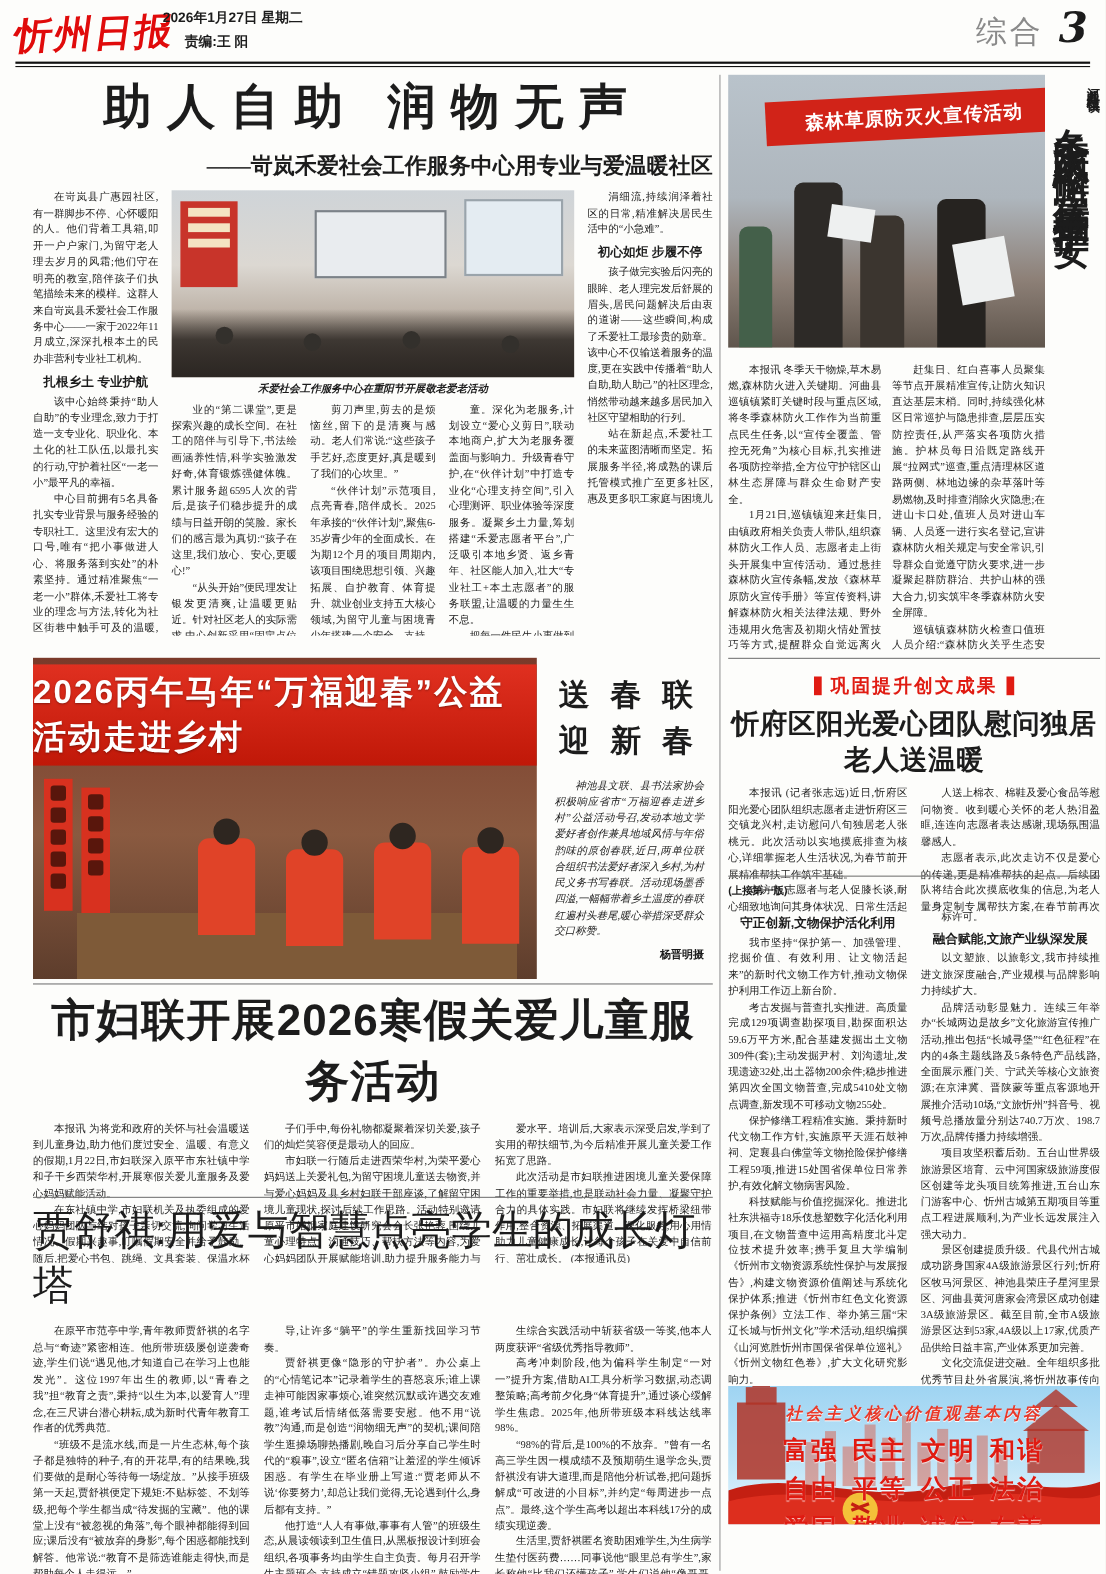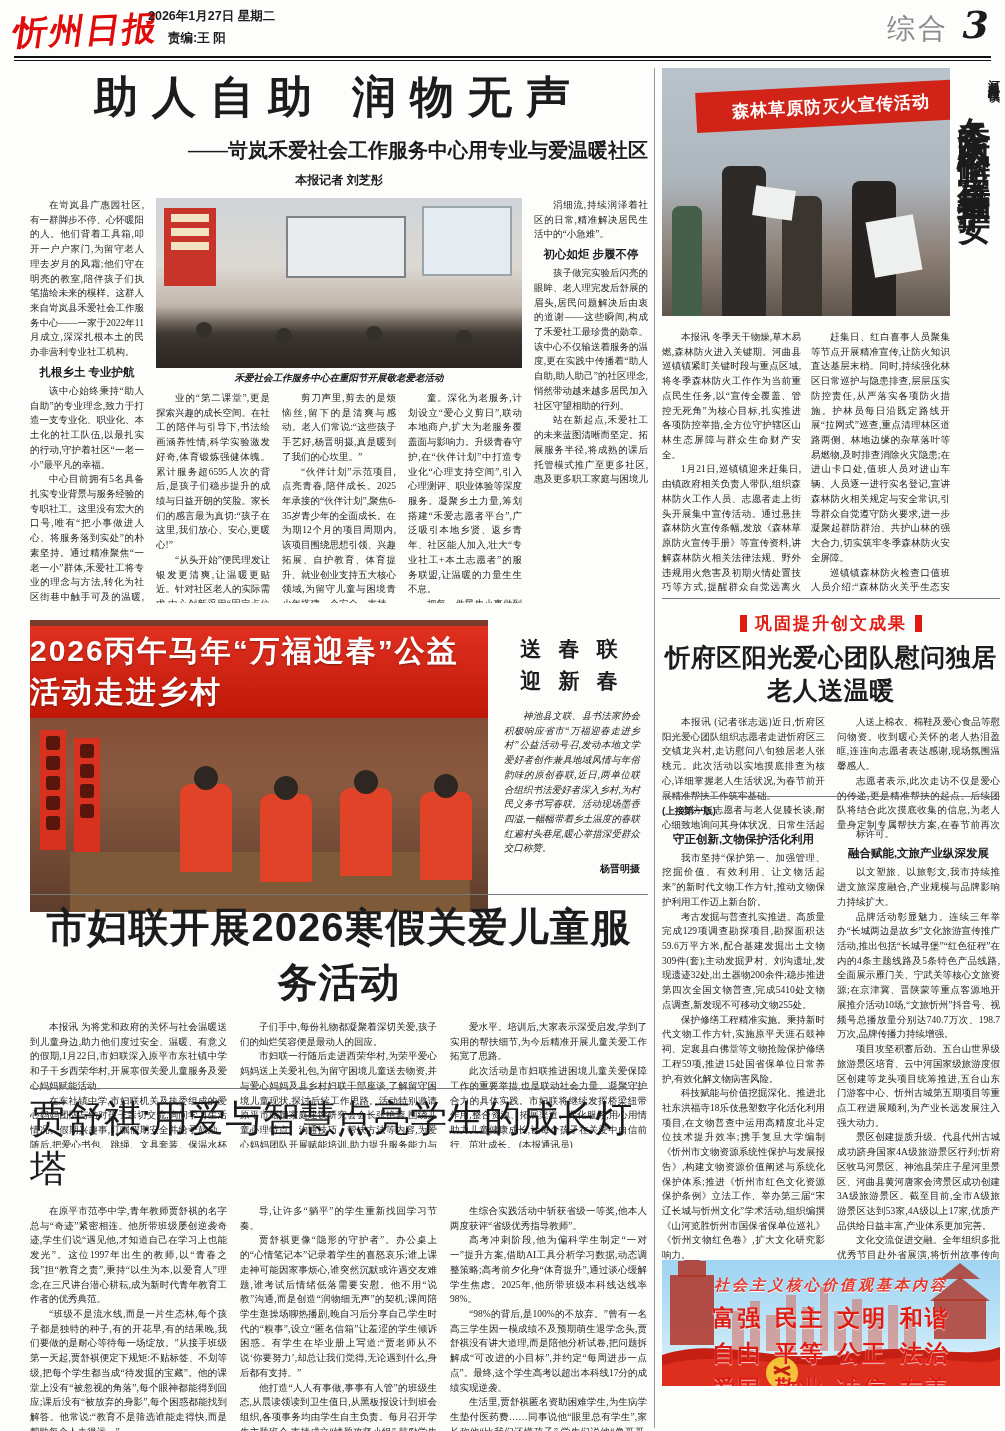--- a/index.html
+++ b/index.html
@@ -35,30 +35,30 @@
   .photo1 .wallposter { position:absolute; left:8px; top:10px; width:52px; height:78px; background:#c8342a; }
   .photo1 .wallposter i { display:block; margin:6px auto 0; width:38px; height:8px; background:#f4e3c2; }
   .photo1 .screen { position:absolute; left:130px; top:18px; width:120px; height:62px; background:#e9ecef; border:2px solid #7c8288; }
   .photo1 .win { position:absolute; right:10px; top:8px; width:90px; height:70px; background:#e4ecf2; border:2px solid #9aa4ab; }
   .photo1 .crowd { position:absolute; left:0; bottom:0; width:100%; height:62px; background:linear-gradient(180deg,rgba(40,35,32,0) 0%,rgba(45,40,36,.85) 45%,#2c2723 100%); }
   .photo1 .head { position:absolute; bottom:30px; width:16px; height:16px; border-radius:50%; background:#33302c; }
   .pcap { text-align:center; font-size:9.5px; font-style:italic; font-weight:bold; margin:4px 0 6px; }
   .art1-inner { display:flex; gap:12px; height:212px; }
 
   
-  .spring { position:absolute; left:30px; top:620px; width:618px; height:229px; display:flex; }
+  .spring { position:absolute; left:30px; top:598px; width:618px; height:229px; display:flex; }
   .photo3 { position:relative; width:458px; height:292px; background:linear-gradient(180deg,#7a3a2a 0%,#8a5a40 55%,#5d3d2c 100%); overflow:hidden; }
   .photo3 .banner { position:absolute; left:0; top:6px; width:100%; height:92px; background:linear-gradient(180deg,#e03020,#c01808); color:#fff; font-family:"Liberation Sans",sans-serif; font-weight:900; font-size:30px; display:flex; align-items:center; justify-content:center; letter-spacing:2px; text-shadow:0 1px 2px rgba(0,0,0,.35); }
   .photo3 .couplet { position:absolute; width:26px; height:120px; background:#d8311f; top:110px; }
   .photo3 .couplet i { display:block; width:14px; height:14px; margin:6px auto 0; background:#3a1008; border-radius:3px; opacity:.8; }
   .photo3 .table { position:absolute; left:40px; bottom:0; width:400px; height:60px; background:#7e5a38; }
   .photo3 .vest { position:absolute; width:52px; height:88px; background:#e04328; border-radius:10px 10px 0 0; bottom:40px; }
   .photo3 .vest i { display:block; width:24px; height:24px; border-radius:50%; background:#2e2620; margin:-18px auto 0; }
   .spring-cap { width:160px; padding:14px 8px 0 16px; }
-  .spring-cap h3 { font-size:21px; letter-spacing:6px; text-align:center; font-family:"Liberation Serif",serif; line-height:1.5; }
+  .spring-cap h3 { font-size:28px; letter-spacing:6px; text-align:center; font-family:"Liberation Serif",serif; line-height:1.5; }
   .spring-cap .para { font-style:italic; margin-top:12px; }
   .spring-credit { text-align:right; font-size:10px; font-weight:bold; margin-top:6px; font-family:"Liberation Sans",sans-serif; }
 
   
   .artW { position:absolute; left:30px; top:900px; width:618px; height:186px; }
   .artW-title { text-align:center; font-size:40px; font-weight:900; font-family:"Liberation Sans",sans-serif; letter-spacing:1px; }
   .cols3 { display:flex; gap:13px; margin-top:10px; }
   .cols3 .col { width:197px; }
   .artT { position:absolute; left:30px; top:1094px; width:618px; height:337px; }
   .artT-title { text-align:left; font-size:37px; font-weight:400; font-family:"Liberation Sans",sans-serif; }
@@ -102,21 +102,20 @@
     <div class="hdr-date">2026年1月27日 星期二</div>
     <div class="hdr-editor">责编:王 阳</div>
     <div class="hdr-section">综合</div>
     <div class="hdr-pageno">3</div>
     <div class="hdr-rule"></div>
   </div>
 
   <div class="art1">
     <div class="art1-title">助人自助 润物无声</div>
     <div class="art1-sub">——岢岚禾爱社会工作服务中心用专业与爱温暖社区</div>
-    <div class="art1-byline">本报记者 刘芝彤</div>
     <div class="art1-body">
       <div class="art1-c col">
           <p class="para">在岢岚县广惠园社区,有一群脚步不停、心怀暖阳的人。他们背着工具箱,叩开一户户家门,为留守老人理去岁月的风霜;他们守在明亮的教室,陪伴孩子们执笔描绘未来的模样。这群人来自岢岚县禾爱社会工作服务中心——一家于2022年11月成立,深深扎根本土的民办非营利专业社工机构。</p>
           <div class="subhead">扎根乡土 专业护航</div>
           <p class="para">该中心始终秉持“助人自助”的专业理念,致力于打造一支专业化、职业化、本土化的社工队伍,以最扎实的行动,守护着社区“一老一小”最平凡的幸福。</p>
           <p class="para">中心目前拥有5名具备扎实专业背景与服务经验的专职社工。这里没有宏大的口号,唯有“把小事做进人心、将服务落到实处”的朴素坚持。通过精准聚焦“一老一小”群体,禾爱社工将专业的理念与方法,转化为社区街巷中触手可及的温暖,让支持的力量渗透到基层最细微的肌理。</p>
         </div>
       <div class="art1-mid">
         <div class="photo1">
           <div class="wallposter">
@@ -132,21 +131,21 @@
           <div class="head" style="left:210px;bottom:26px"></div>
           <div class="head" style="left:300px;bottom:22px"></div>
         </div>
         <div class="pcap">禾爱社会工作服务中心在重阳节开展敬老爱老活动</div>
         <div class="art1-inner">
           <div class="art1-c col">
               <p class="para">业的“第二课堂”,更是探索兴趣的成长空间。在社工的陪伴与引导下,书法绘画涵养性情,科学实验激发好奇,体育锻炼强健体魄。累计服务超6595人次的背后,是孩子们稳步提升的成绩与日益开朗的笑脸。家长们的感言最为真切:“孩子在这里,我们放心、安心,更暖心!”</p>
               <p class="para">“从头开始”便民理发让银发更清爽,让温暖更贴近。针对社区老人的实际需求,中心创新采用“固定点位+上门服务”模式。一楼的公益理发室常年开放,而对于行动不便的长者,社工与志愿者则携带工具,将服务送上门。357余人次的服务背后,</p>
             </div>
           <div class="art1-c col">
-              <p class="para">剪刀声里,剪去的是烦恼丝,留下的是清爽与感动。老人们常说:“这些孩子手艺好,杨晋明摄,真是暖到了我们的心坎里。”</p>
+              <p class="para">剪刀声里,剪去的是烦恼丝,留下的是清爽与感动。老人们常说:“这些孩子手艺好,态度更好,真是暖到了我们的心坎里。”</p>
               <p class="para">“伙伴计划”示范项目,点亮青春,陪伴成长。2025年承接的“伙伴计划”,聚焦6-35岁青少年的全面成长。在为期12个月的项目周期内,该项目围绕思想引领、兴趣拓展、自护教育、体育提升、就业创业支持五大核心领域,为留守儿童与困境青少年搭建一个安全、支持、充满可能的成长平台,守护每一段成长的微光。</p>
             </div>
           <div class="art1-c col">
               <p class="para">童。深化为老服务,计划设立“爱心义剪日”,联动本地商户,扩大为老服务覆盖面与影响力。升级青春守护,在“伙伴计划”中打造专业化“心理支持空间”,引入心理测评、职业体验等深度服务。凝聚乡土力量,筹划搭建“禾爱志愿者平台”,广泛吸引本地乡贤、返乡青年、社区能人加入,壮大“专业社工+本土志愿者”的服务联盟,让温暖的力量生生不息。</p>
               <p class="para">把每一件民生小事做到极致,便是最实在的公益。岢岚县禾爱社会工作服务中心,正以这样的信念,在这片土地上默默耕耘。让“助人自助”的种子向下扎根,向上生长,最终让温暖的阳光,洒满每一个居民的日常,照亮社区更加美好的明天。</p>
             </div>
         </div>
       </div>
       <div class="art1-c col">
           <p class="para">涓细流,持续润泽着社区的日常,精准解决居民生活中的“小急难”。</p>

